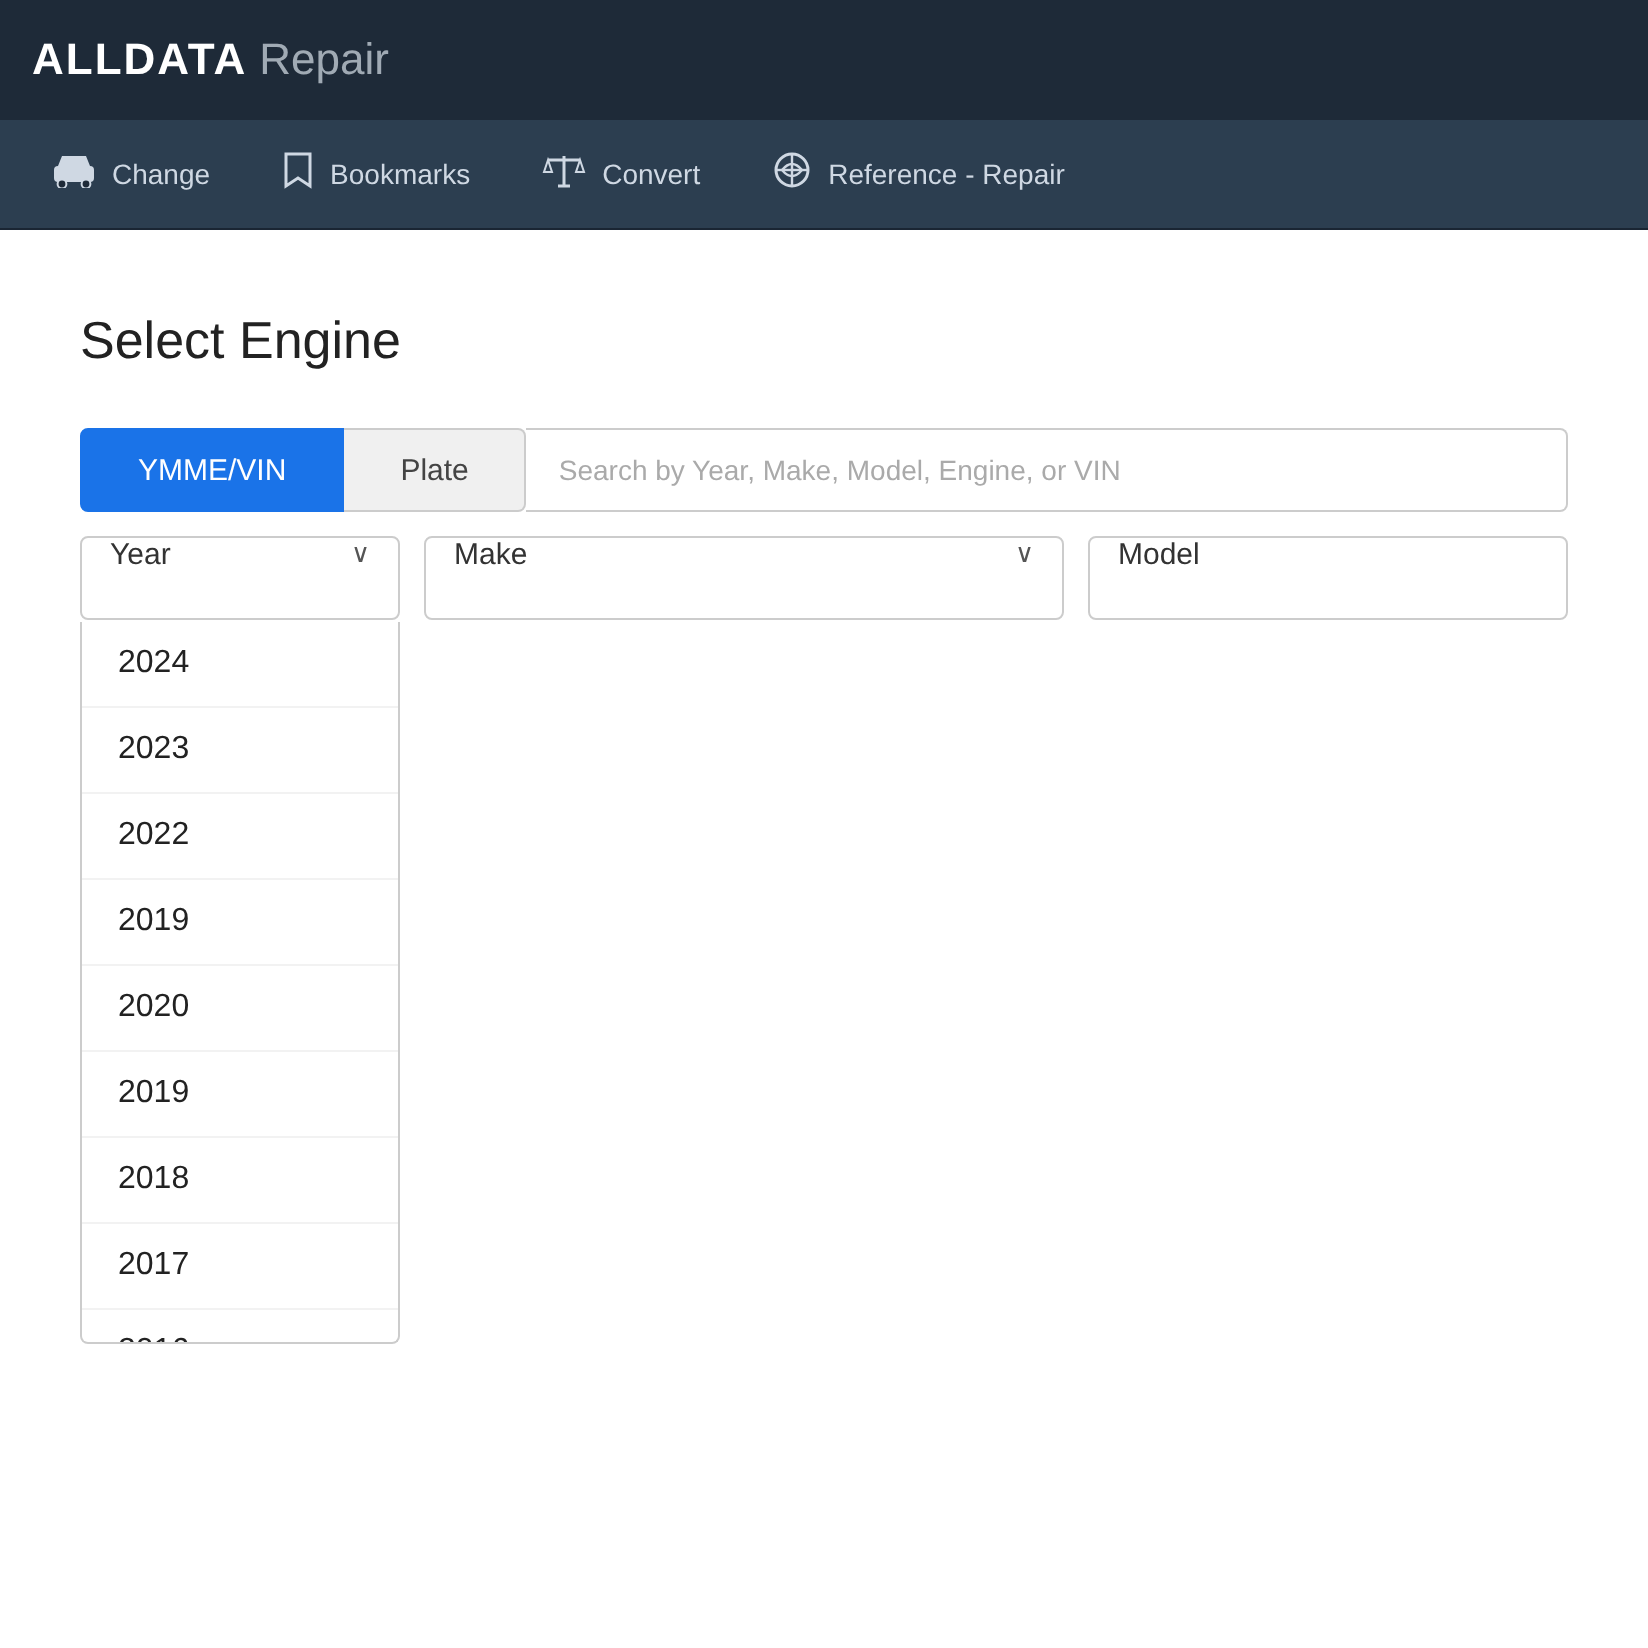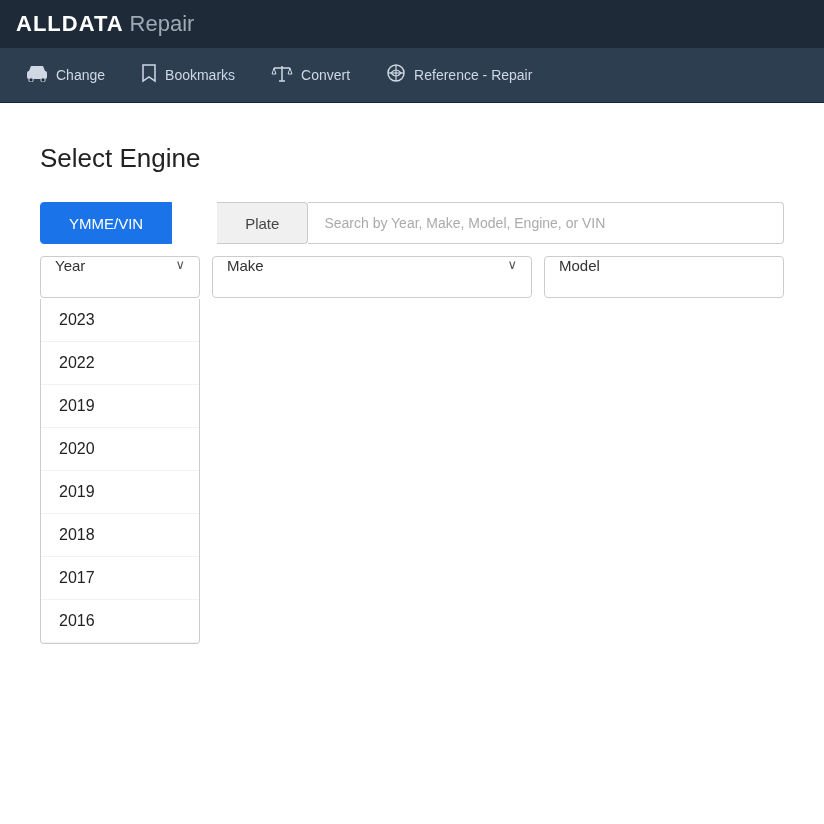--- a/index.html
+++ b/index.html
@@ -1,21 +1,21 @@
 <!DOCTYPE html>
 <html><head>
   <meta charset="utf-8">
   <style>
     * { margin: 0; padding: 0; box-sizing: border-box; }
     body { font-family: Arial, sans-serif; background: #fff; width: 824px; min-height: 824px; }
 
     
     .header {
       background: #1e2a38;
-      height: 48px;
+      height: 60px;
       display: flex;
       align-items: center;
       padding: 0 16px;
     }
     .logo-alldata {
       font-size: 22px;
       font-weight: 900;
       color: #fff;
       letter-spacing: 1px;
     }
@@ -76,21 +76,20 @@
       border-radius: 4px 0 0 4px;
     }
     .tab-btn.active {
       background: #1a73e8;
       color: #fff;
       border-color: #1a73e8;
     }
     .tab-btn-plate {
       border-radius: 0 4px 4px 0;
       border-left: none;
-      margin-left: 45px;
     }
     .search-input {
       flex: 1;
       height: 42px;
       border: 1px solid #ccc;
       border-left: none;
       padding: 0 16px;
       font-size: 14px;
       color: #aaa;
       outline: none;
@@ -222,20 +221,21 @@
   <div class="dropdowns-row">
 
     <div class="dropdown-wrapper" style="max-width:200px;">
       <div class="dropdown-btn">
         <span>Year</span>
         <span class="chevron">∨</span>
       </div>
       <div class="year-dropdown">
         <div class="year-list-container">
 
+        <div class="year-item">2024</div>
             <div class="year-item">2023</div>
             <div class="year-item">2022</div>
             <div class="year-item">2019</div>
             <div class="year-item">2020</div>
             <div class="year-item">2019</div>
             <div class="year-item">2018</div>
             <div class="year-item">2017</div>
             <div class="year-item">2016</div>
           </div>
       </div>

